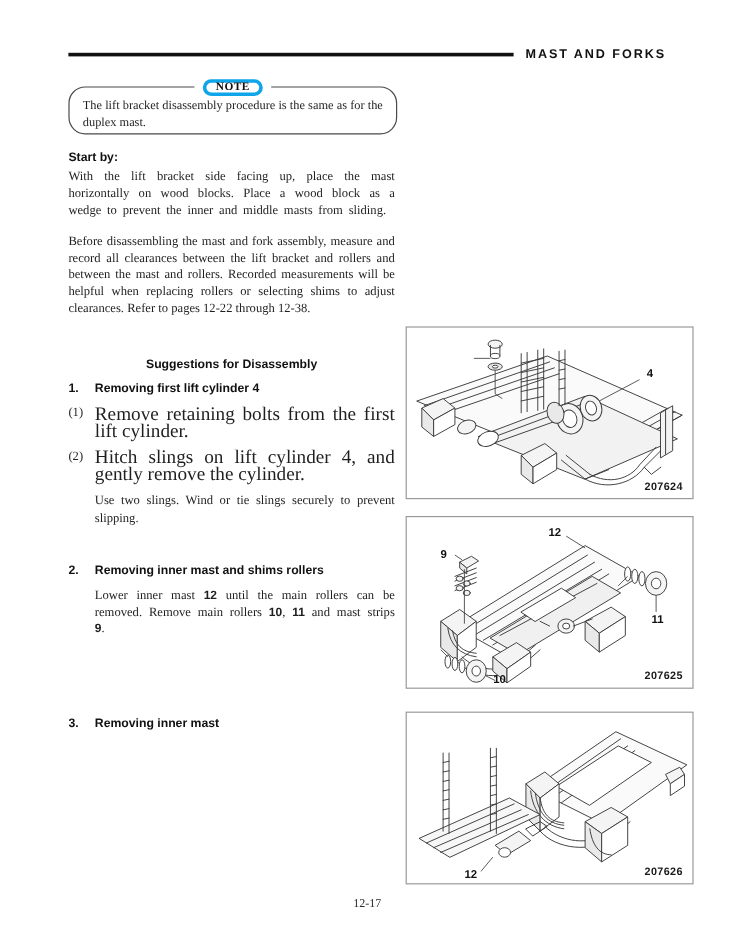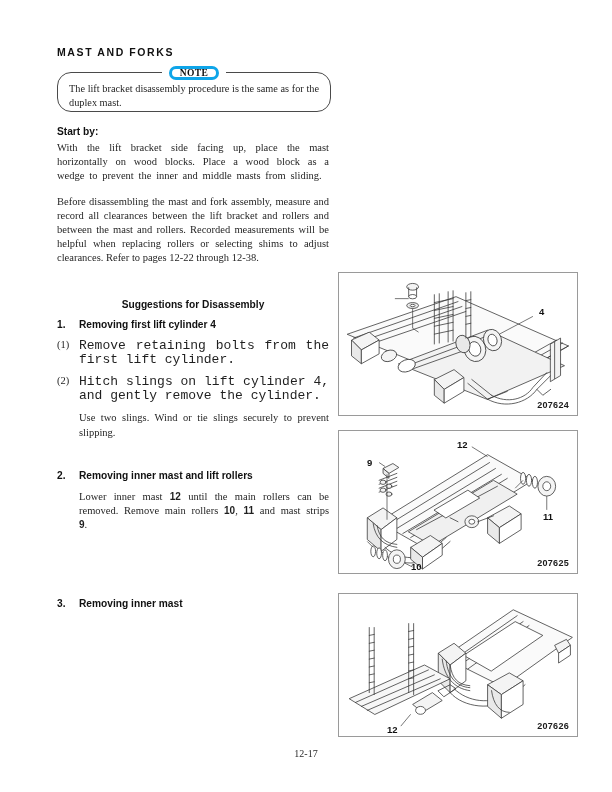--- a/index.html
+++ b/index.html
@@ -18,23 +18,22 @@
   }
 
   
   .header {
     position: absolute;
     left: 57px;
     top: 36px;
     width: 498px;
     height: 18px;
     display: flex;
-    align-items: flex-start;
+    align-items: center;
     gap: 10px;
-    flex-direction: column;
   }
   .header-rule {
     flex: 1 1 auto;
     height: 3px;
     background: #111111;
   }
   .header-title {
     flex: 0 0 auto;
     font-family: "Liberation Sans", sans-serif;
     font-size: 10.5px;
@@ -158,25 +157,24 @@
     margin: 0 0 8px 0;
   }
   .sub-num {
     flex: 0 0 auto;
     width: 22px;
     font-size: 10.5px;
     color: #1f1f1f;
   }
   .sub-body {
     flex: 1 1 auto;
-    font-size: 13px;
+    font-size: 16px;
     line-height: 14.2px;
     text-align: justify;
     color: #1f1f1f;
-    font-family: Liberation Mono, monospace;
   }
   .indent-body {
     margin: 4px 0 8px 22px;
     font-size: 10.5px;
     line-height: 14.2px;
     text-align: justify;
     color: #1f1f1f;
   }
   .indent-body.wide {
     word-spacing: 1.6px;
@@ -285,21 +283,21 @@
     <div class="sub">
       <span class="sub-num">(2)</span>
       <span class="sub-body">Hitch slings on lift cylinder 4, and gently remove the cylinder.</span>
     </div>
     <div class="indent-body">Use two slings.  Wind or tie slings securely to prevent slipping.</div>
 
     <div class="gap-lg"></div>
 
     <div class="step">
       <span class="step-num">2.</span>
-      <span class="step-title">Removing inner mast and lift rollers</span>
+      <span class="step-title">Removing inner mast and shims rollers</span>
     </div>
     <div class="indent-body wide"><span>Lower inner mast </span><span class="pn">12</span><span> until the main rollers can be removed.  Remove main rollers </span><span class="pn">10</span><span>, </span><span class="pn">11</span><span> and mast strips </span><span class="pn">9</span><span>.</span></div>
 
     <div class="gap-xl"></div>
 
     <div class="step">
       <span class="step-num">3.</span>
       <span class="step-title">Removing inner mast</span>
     </div>
 

